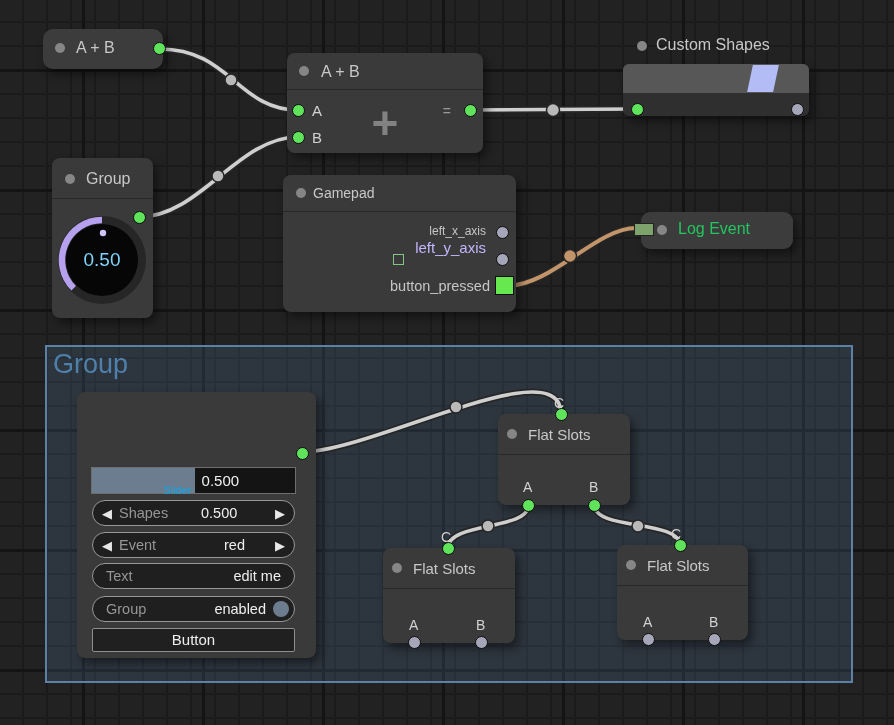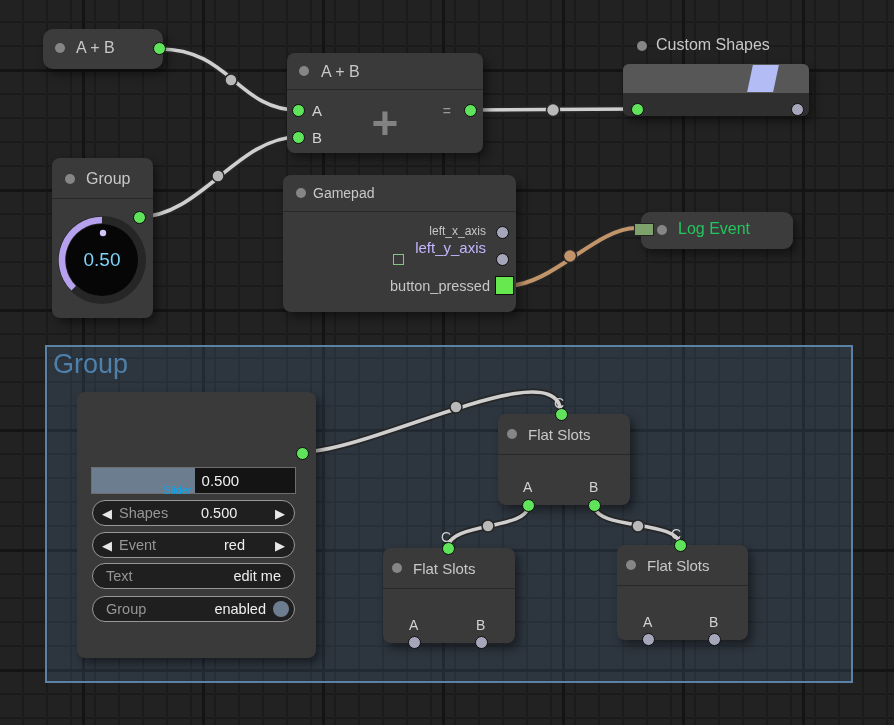--- a/index.html
+++ b/index.html
@@ -163,20 +163,23 @@
       <span class="wlabel" style="left:13px;">Text</span>
       <span style="position:absolute;right:13px;top:4px;">edit me</span>
     </div>
 
     <div class="pill" style="left:15px;top:204px;width:203px;">
       <span class="wlabel" style="left:13px;">Group</span>
       <span style="position:absolute;right:28px;top:4px;">enabled</span>
       <span style="position:absolute;right:5px;top:4px;width:16px;height:16px;border-radius:50%;background:#6b7d8e;"></span>
     </div>
 
+    <div style="position:absolute;left:15px;top:236px;width:203px;height:24px;background:#202020;border:1px solid #8d8d8d;border-radius:2px;box-sizing:border-box;text-align:center;">
+      <span style="color:#eee;font-size:15px;line-height:22px;">Button</span>
+    </div>
   </div>
 
   <div class="node" style="left:498px;top:414px;width:132px;height:91px;">
     <span class="clabel" style="left:56px;">C</span>
     <span class="sdot green" style="left:57px;top:-6px;"></span>
     <div class="node-title" style="height:40px;">
       <span class="tdot" style="left:9px;top:15px;"></span>
       <span class="ttext" style="left:30px;top:12px;">Flat Slots</span>
     </div>
     <span class="slotlabel" style="left:25px;top:65px;">A</span>

